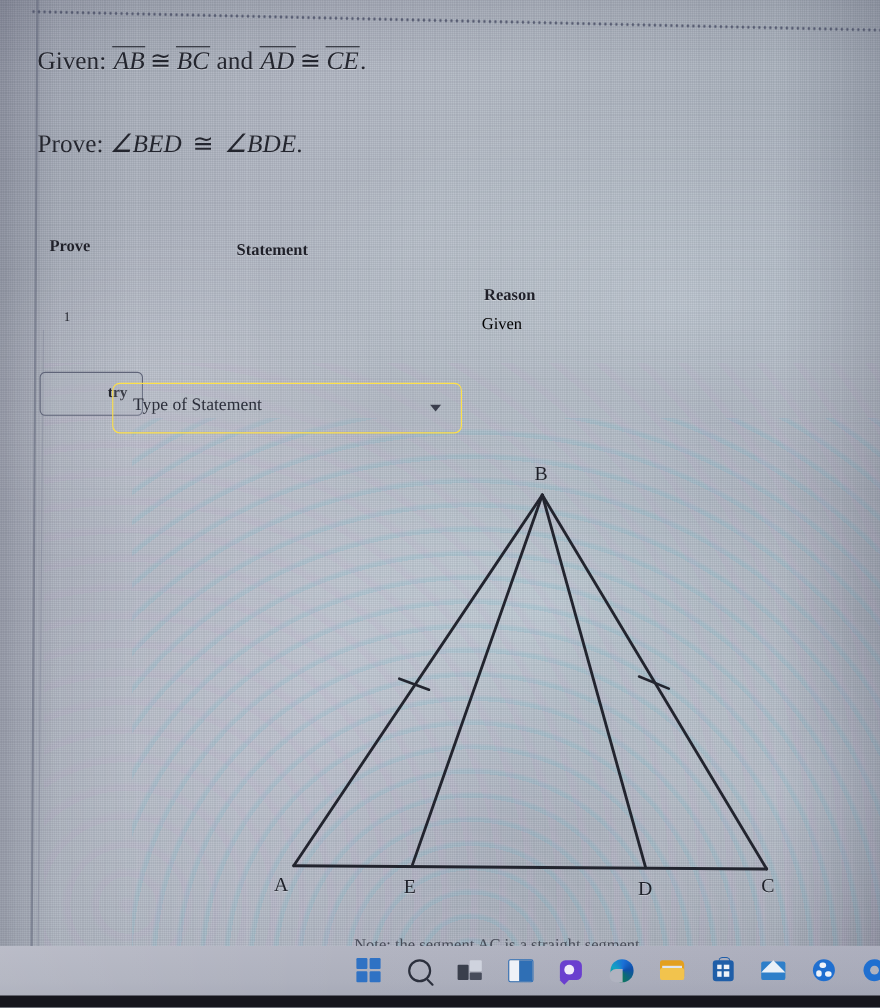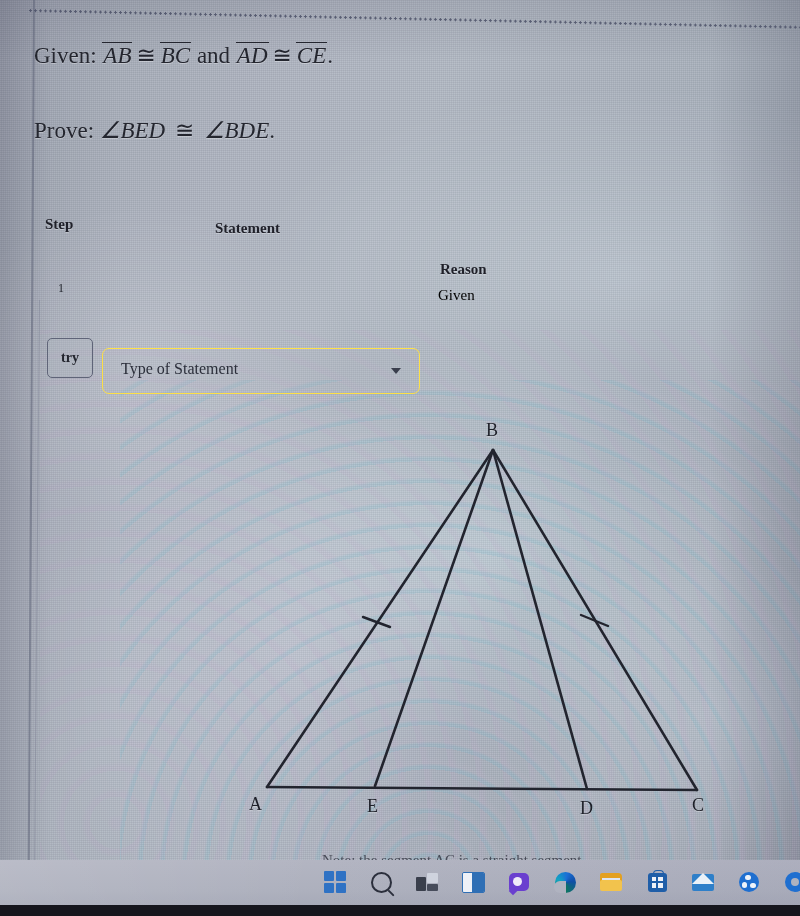--- a/index.html
+++ b/index.html
@@ -178,31 +178,32 @@
   }
   .cell-reason {
     position: absolute;
     left: 438px; top: 287px;
     font-size: 15px; color: #000000;
   }
 
   
   .try-btn {
     position: absolute;
-    left: 47px; top: 338px;
+    left: 36px; top: 338px;
     width: 44px; height: 38px;
     border: 1px solid #5f6478;
     border-radius: 5px;
     background: rgba(176,182,192,0.30);
     display: flex; align-items: center; justify-content: center;
     font-family: "Liberation Serif", serif;
     font-size: 14px;
     font-weight: bold;
     color: #23252e;
     cursor: pointer;
+    padding-left: 48px;
   }
   .stmt-select {
     position: absolute;
     left: 102px; top: 348px;
     width: 316px; height: 44px;
     border: 1px solid #fde047;
     border-radius: 7px;
     background: rgba(176,182,192,0.18);
     cursor: pointer;
     text-align: center;
@@ -445,21 +446,21 @@
     <span class="mathit ovl">AD</span><span class="cong">≅</span><span class="mathit ovl">CE</span><span>.</span>
   </div>
 
   <div class="txt prove-line">
     <span>Prove:</span>
     <span class="mathit">∠BED</span>
     <span class="cong">≅</span>
     <span class="mathit">∠BDE</span><span>.</span>
   </div>
 
-  <div class="th th-step">Step</div>
+  <div class="th th-step">Prove</div>
   <div class="th th-stmt">Statement</div>
   <div class="th th-reason">Reason</div>
 
   <div class="cell-step">1</div>
 
 
   <div class="cell-reason">Given</div>
 
   <div class="try-btn">try</div>
 

